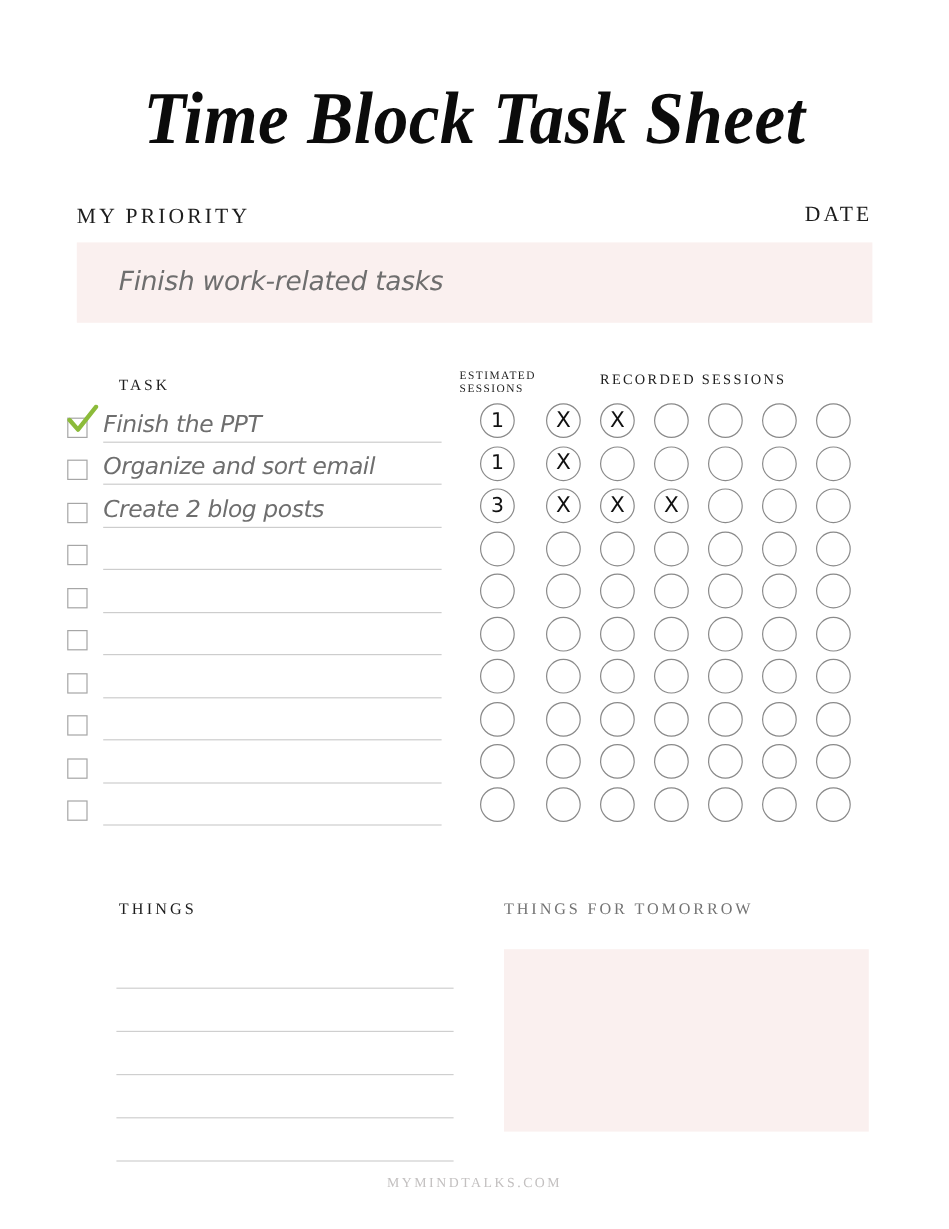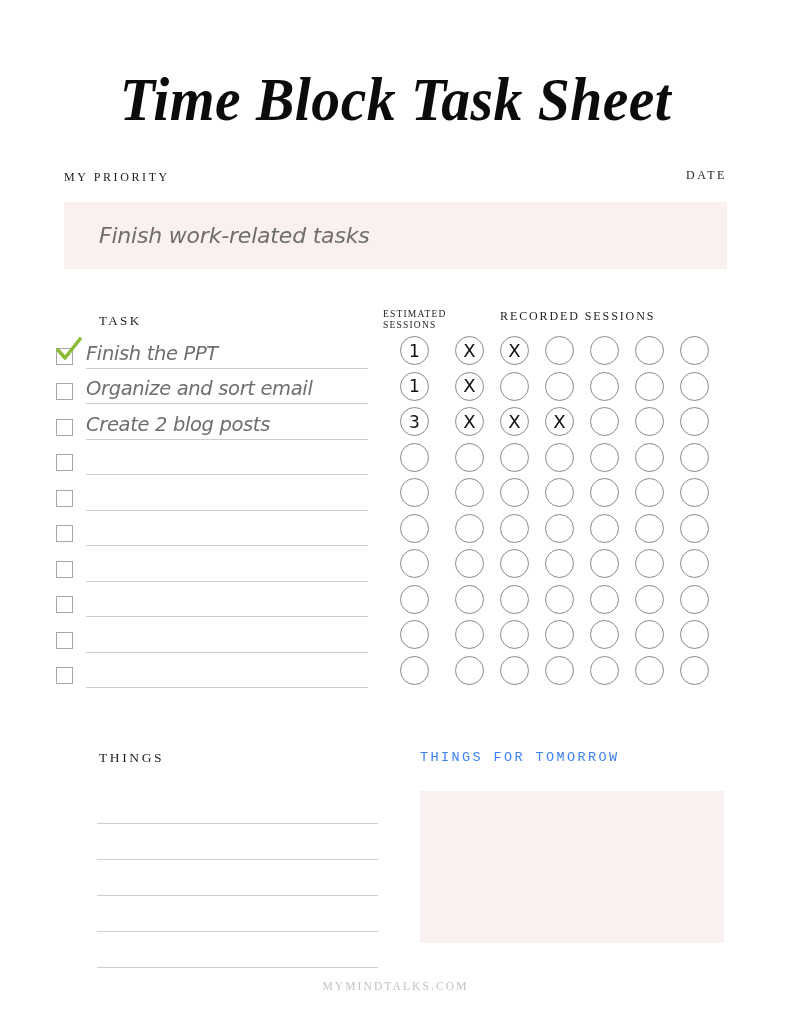--- a/index.html
+++ b/index.html
@@ -42,21 +42,21 @@
   
   .meta-row {
     position: absolute;
     top: 168px;
     left: 64px;
     width: 663px;
     height: 24px;
   }
   .label-serif {
     font-family: "Liberation Serif", serif;
-    font-size: 12px;
+    font-size: 18px;
     letter-spacing: 2.6px;
     color: #1d1d1d;
     text-transform: uppercase;
   }
   .my-priority {
     position: absolute;
     left: 0;
     top: 2px;
   }
   .date-wrap {
@@ -246,24 +246,24 @@
   .note-line {
     height: 35px;
     border-bottom: 1.3px solid #cfcfcf;
   }
 
   
   .tomorrow-header {
     position: absolute;
     top: 750px;
     left: 420px;
-    font-family: Liberation Mono, monospace;
+    font-family: Liberation Serif, serif;
     font-size: 13.5px;
     letter-spacing: 2.4px;
-    color: #3b82f6;
+    color: #737373;
   }
   .tomorrow-box {
     position: absolute;
     top: 791px;
     left: 420px;
     width: 304px;
     height: 152px;
     background: #faf0ef;
   }
 

